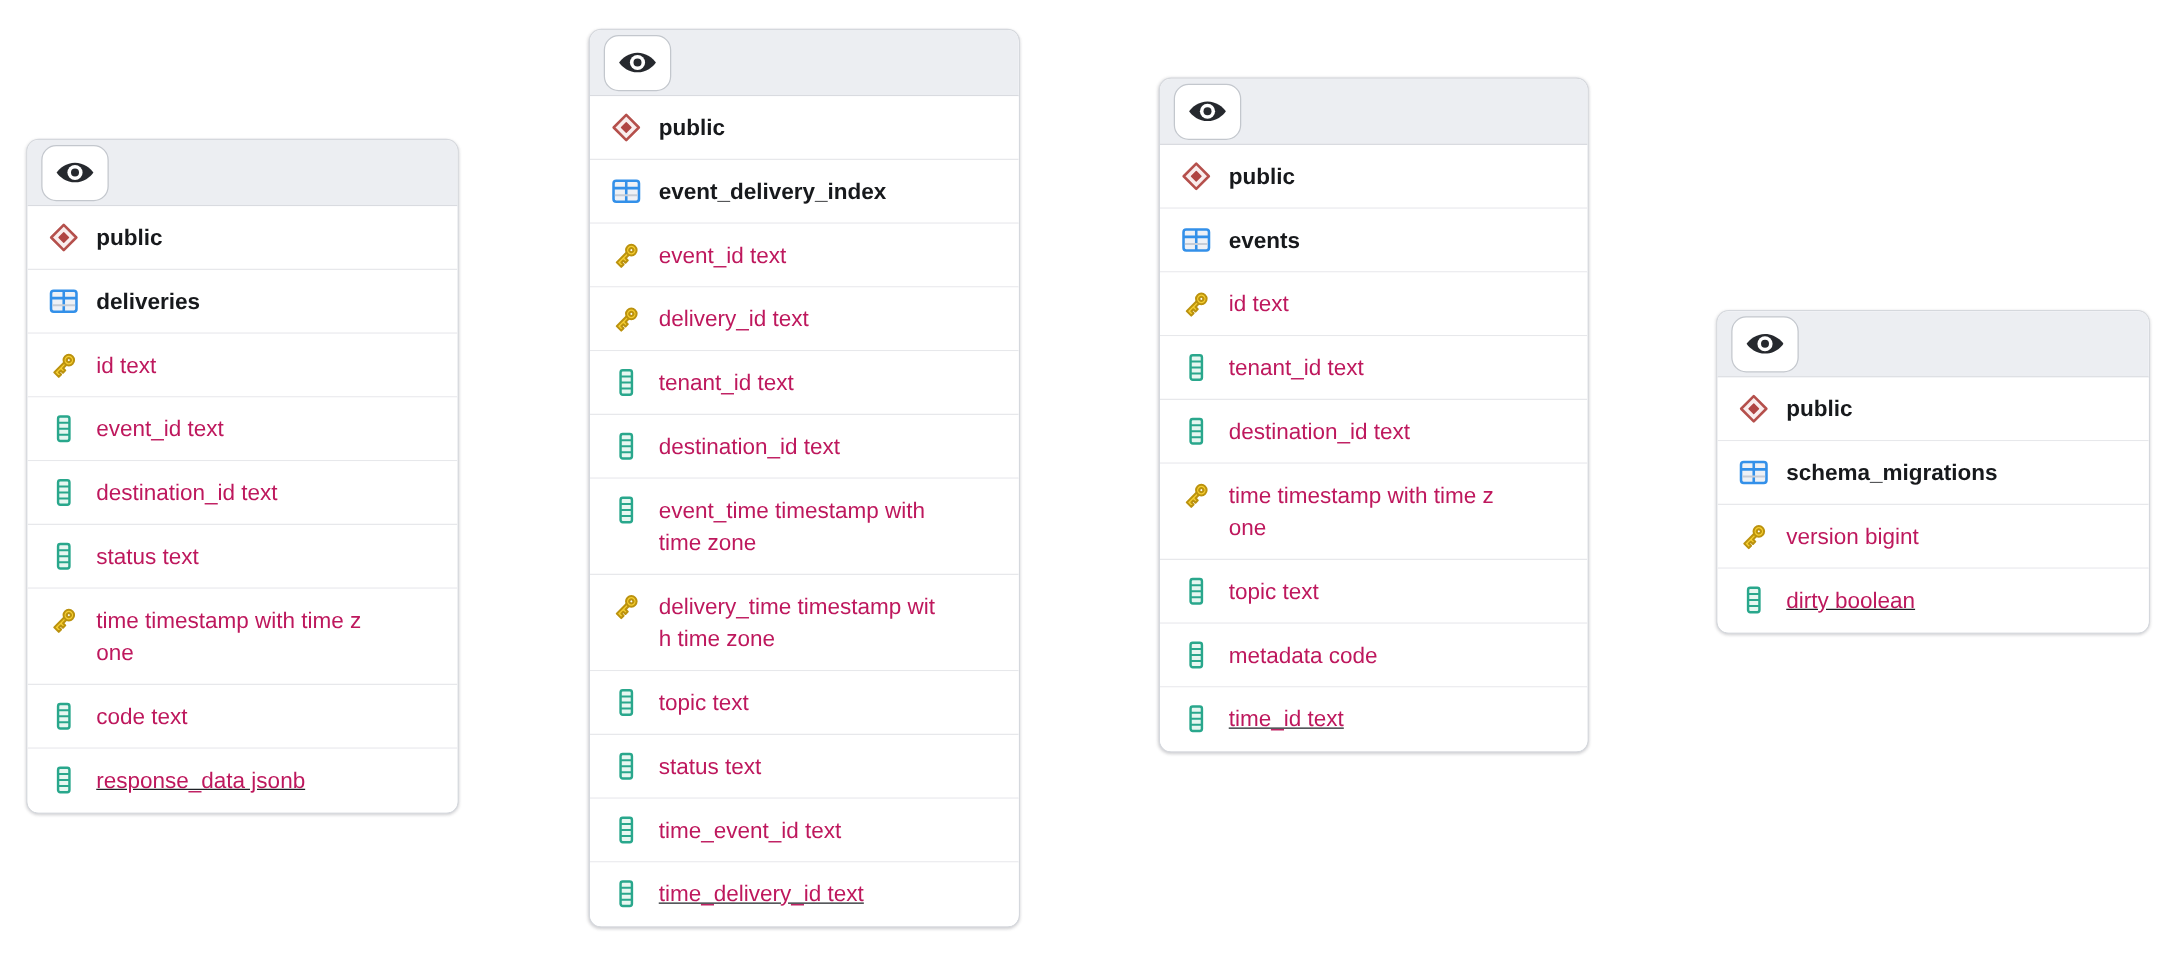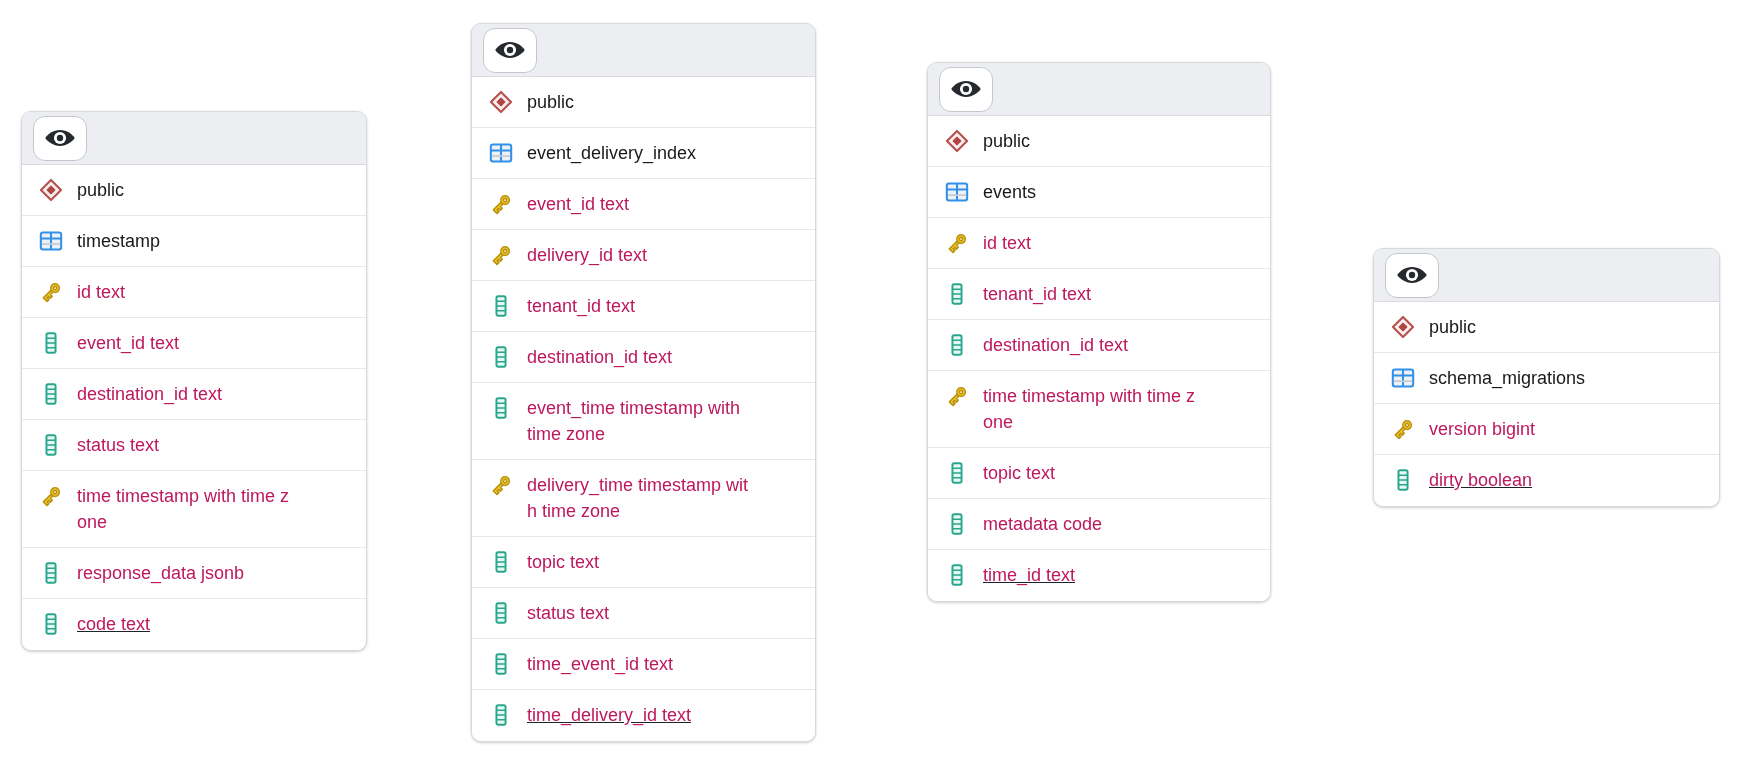--- a/index.html
+++ b/index.html
@@ -53,21 +53,21 @@
     display:flex;align-items:center;justify-content:center;
   }
   .icon svg{width:26px;height:26px;display:block;}
   .label{
     font-size:18px;
     line-height:26px;
     color:#be185d;
     max-width:221.5px;
     word-break:break-all;
   }
-  .label.bold{font-weight:400;color:#17191c;}
+  .label.bold{font-weight:700;color:#17191c;}
 </style>
 </head>
 <body>
 
 <div class="canvas">
     <div class="card" style="left: 21px; top: 111px; width: 346px;">
     <div class="card-header">
       <button class="eye-btn">
         <span class="icon">
             <svg viewBox="0 0 30 24">
@@ -89,21 +89,21 @@
     </div>
     <div class="row">
       <span class="icon">
           <svg viewBox="0 0 24 24">
             <rect x="2.6" y="4.2" width="18.8" height="15.6" rx="2" fill="#eef1f6" stroke="#3390e9" stroke-width="1.9"></rect>
             <line x1="2.6" y1="9.7" x2="21.4" y2="9.7" stroke="#3390e9" stroke-width="1.9"></line>
             <line x1="12" y1="4.2" x2="12" y2="19.8" stroke="#3390e9" stroke-width="1.9"></line>
             <line x1="3.6" y1="14.9" x2="20.4" y2="14.9" stroke="#c5ccd6" stroke-width="1.5"></line>
           </svg>
         </span>
-      <span class="label bold">timestamp</span>
+      <span class="label bold">deliveries</span>
     </div>
     <div>
         <div class="row">
           <span class="icon">
             <svg viewBox="0 0 24 24">
               <g transform="rotate(-45 12 12)" stroke="#bb920e" stroke-width="1.5" stroke-linejoin="round">
                 <path d="M14 10.9 L3.2 10.9 L3.2 15.6 L5.6 15.6 L5.6 13.3 L7.6 13.3 L7.6 15.6 L10 15.6 L10 13.3 L14 13.3 Z" fill="#f5ce31"></path>
                 <circle cx="17.2" cy="12.1" r="3.9" fill="#f5ce31"></circle>
                 <circle cx="17.2" cy="12.1" r="1.5" fill="#ffffff"></circle>
               </g>
@@ -158,32 +158,32 @@
         </div>
         <div class="row">
           <span class="icon">
             <svg viewBox="0 0 24 24">
               <rect x="7.8" y="3" width="8.4" height="18" rx="1.6" fill="#e7f7f1" stroke="#29a78c" stroke-width="1.8"></rect>
               <line x1="8.2" y1="7.6" x2="15.8" y2="7.6" stroke="#29a78c" stroke-width="1.4"></line>
               <line x1="8.2" y1="12" x2="15.8" y2="12" stroke="#29a78c" stroke-width="1.4"></line>
               <line x1="8.2" y1="16.4" x2="15.8" y2="16.4" stroke="#29a78c" stroke-width="1.4"></line>
             </svg>
           </span>
+          <span class="label">code text</span>
+        </div>
+        <div class="row">
+          <span class="icon">
+            <svg viewBox="0 0 24 24">
+              <rect x="7.8" y="3" width="8.4" height="18" rx="1.6" fill="#e7f7f1" stroke="#29a78c" stroke-width="1.8"></rect>
+              <line x1="8.2" y1="7.6" x2="15.8" y2="7.6" stroke="#29a78c" stroke-width="1.4"></line>
+              <line x1="8.2" y1="12" x2="15.8" y2="12" stroke="#29a78c" stroke-width="1.4"></line>
+              <line x1="8.2" y1="16.4" x2="15.8" y2="16.4" stroke="#29a78c" stroke-width="1.4"></line>
+            </svg>
+          </span>
           <span class="label">response_data jsonb</span>
-        </div>
-        <div class="row">
-          <span class="icon">
-            <svg viewBox="0 0 24 24">
-              <rect x="7.8" y="3" width="8.4" height="18" rx="1.6" fill="#e7f7f1" stroke="#29a78c" stroke-width="1.8"></rect>
-              <line x1="8.2" y1="7.6" x2="15.8" y2="7.6" stroke="#29a78c" stroke-width="1.4"></line>
-              <line x1="8.2" y1="12" x2="15.8" y2="12" stroke="#29a78c" stroke-width="1.4"></line>
-              <line x1="8.2" y1="16.4" x2="15.8" y2="16.4" stroke="#29a78c" stroke-width="1.4"></line>
-            </svg>
-          </span>
-          <span class="label">code text</span>
         </div>
       </div>
   </div>
     <div class="card" style="left: 471px; top: 23px; width: 345px;">
     <div class="card-header">
       <button class="eye-btn">
         <span class="icon">
             <svg viewBox="0 0 30 24">
               <path d="M15 4.6C8.7 4.6 3.3 8.6 1.2 12c2.1 3.4 7.5 7.4 13.8 7.4s11.7-4 13.8-7.4C26.7 8.6 21.3 4.6 15 4.6z" fill="#26292e"></path>
               <circle cx="15" cy="12" r="5.7" fill="#ffffff"></circle>

